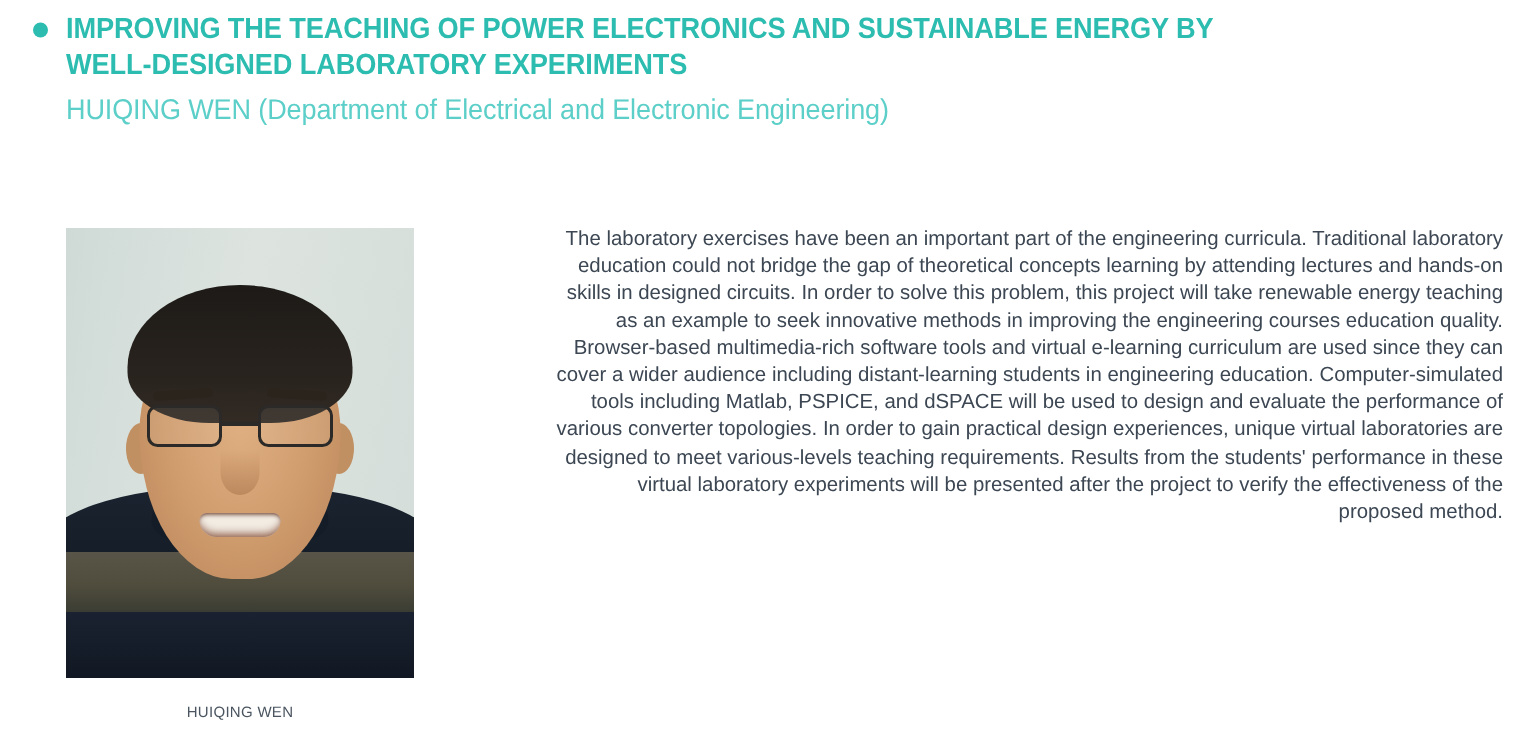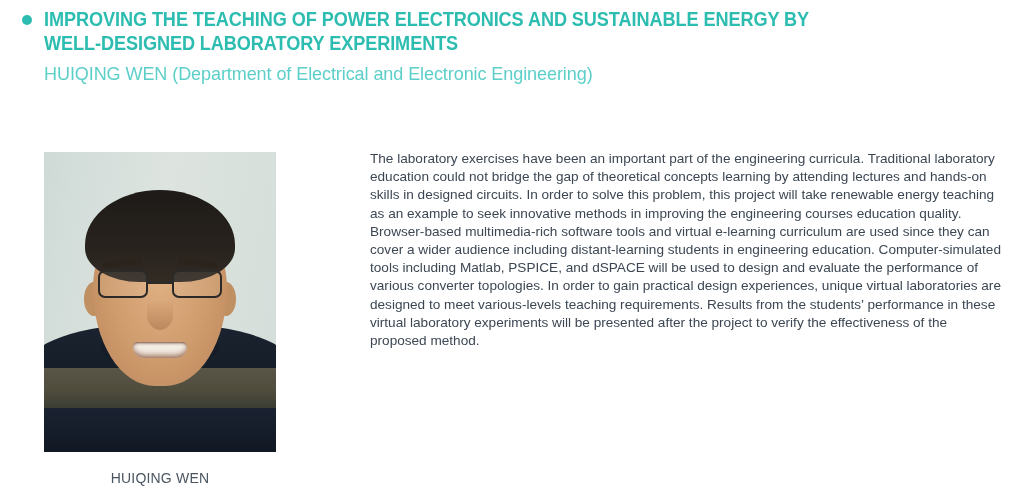--- a/index.html
+++ b/index.html
@@ -216,34 +216,34 @@
     margin-left: -27px;
     background: #f2ece3;
     border-radius: 6px 6px 14px 14px;
     box-shadow: inset 0 -5px 6px -3px #8d5b45, inset 0 3px 3px -2px #6d4233;
   }
   .photo-caption {
     margin-top: 18px;
     width: 232px;
     text-align: center;
     color: #4a5560;
-    font-size: 14px;
+    font-size: 10px;
     letter-spacing: 0.2px;
   }
 
   
   .abstract {
     position: absolute;
     left: 370px;
     top: 150px;
     width: 632px;
     color: #3c4753;
     font-size: 13.6px;
     line-height: 18.2px;
-    text-align: left;
+    text-align: right;
   }
   .abstract p {
     margin: 0;
   }
   .keywords {
     margin-top: 17px !important;
   }
   .kw-label {
     font-weight: bold;
   }

